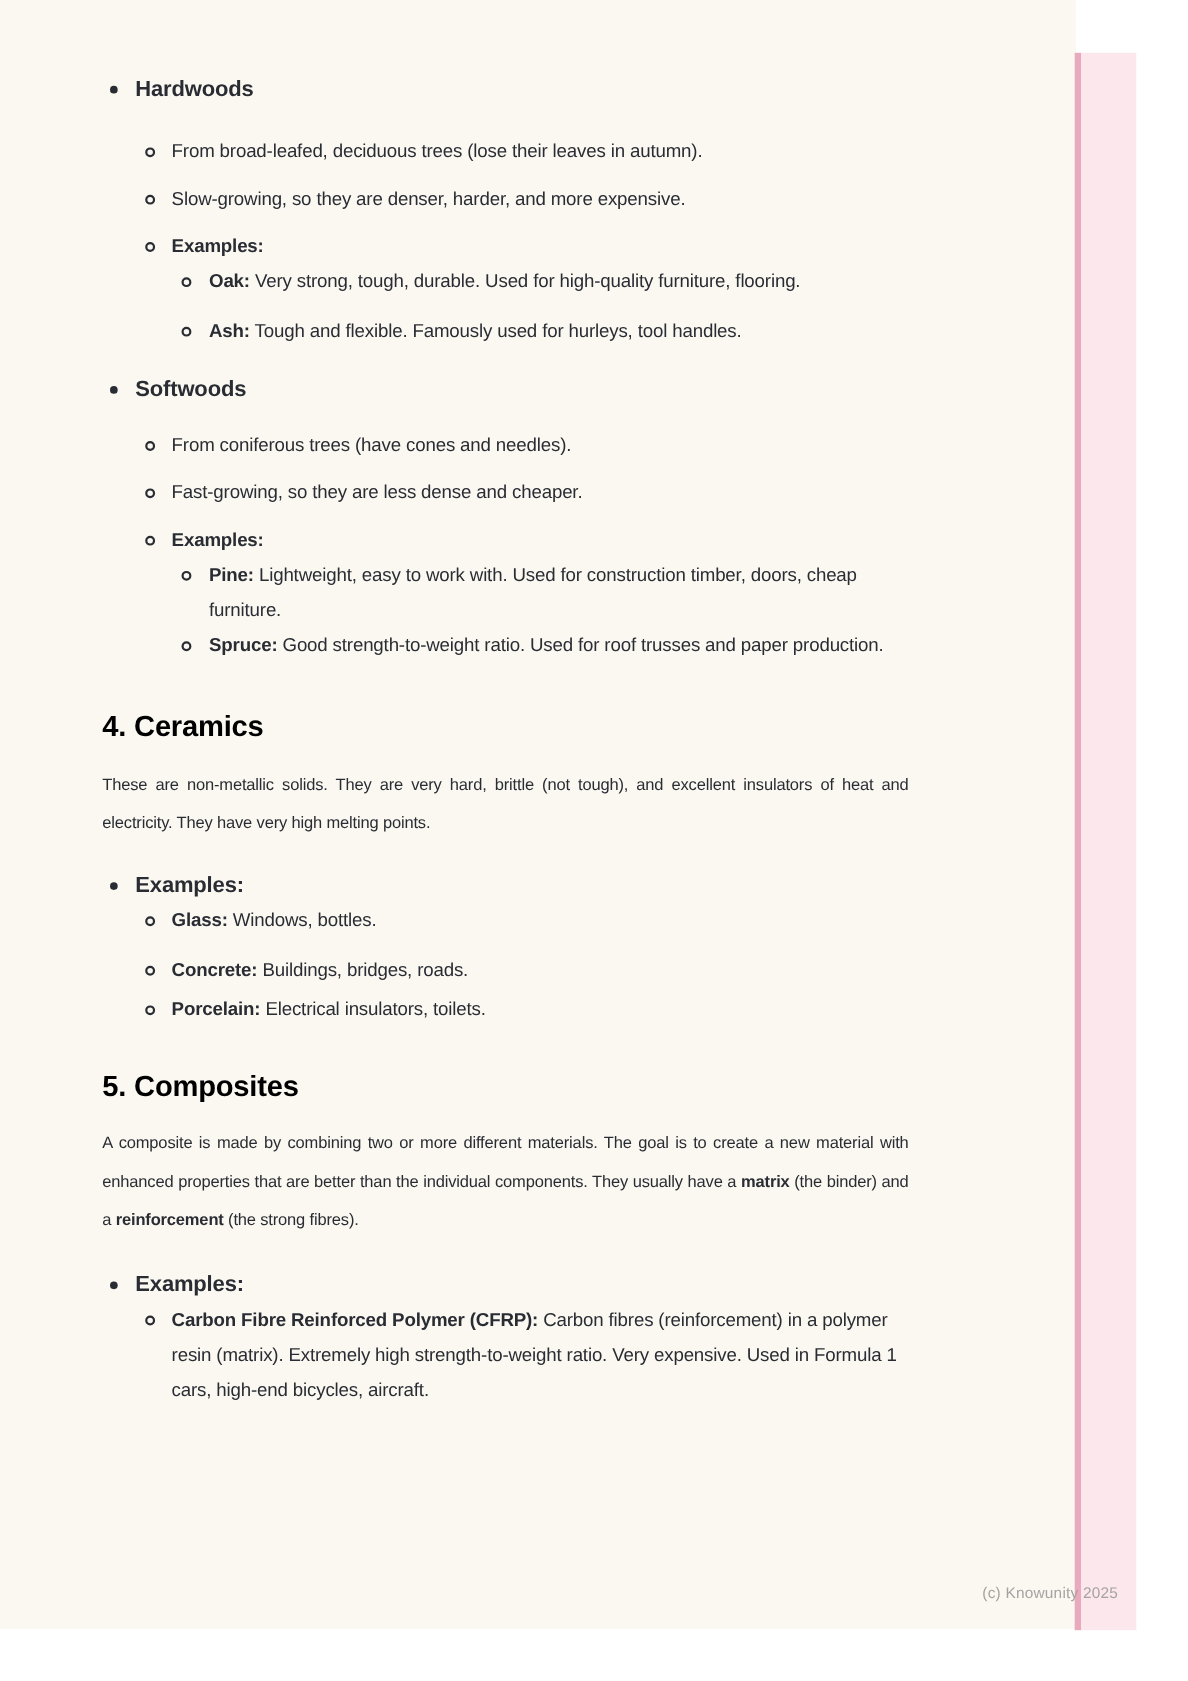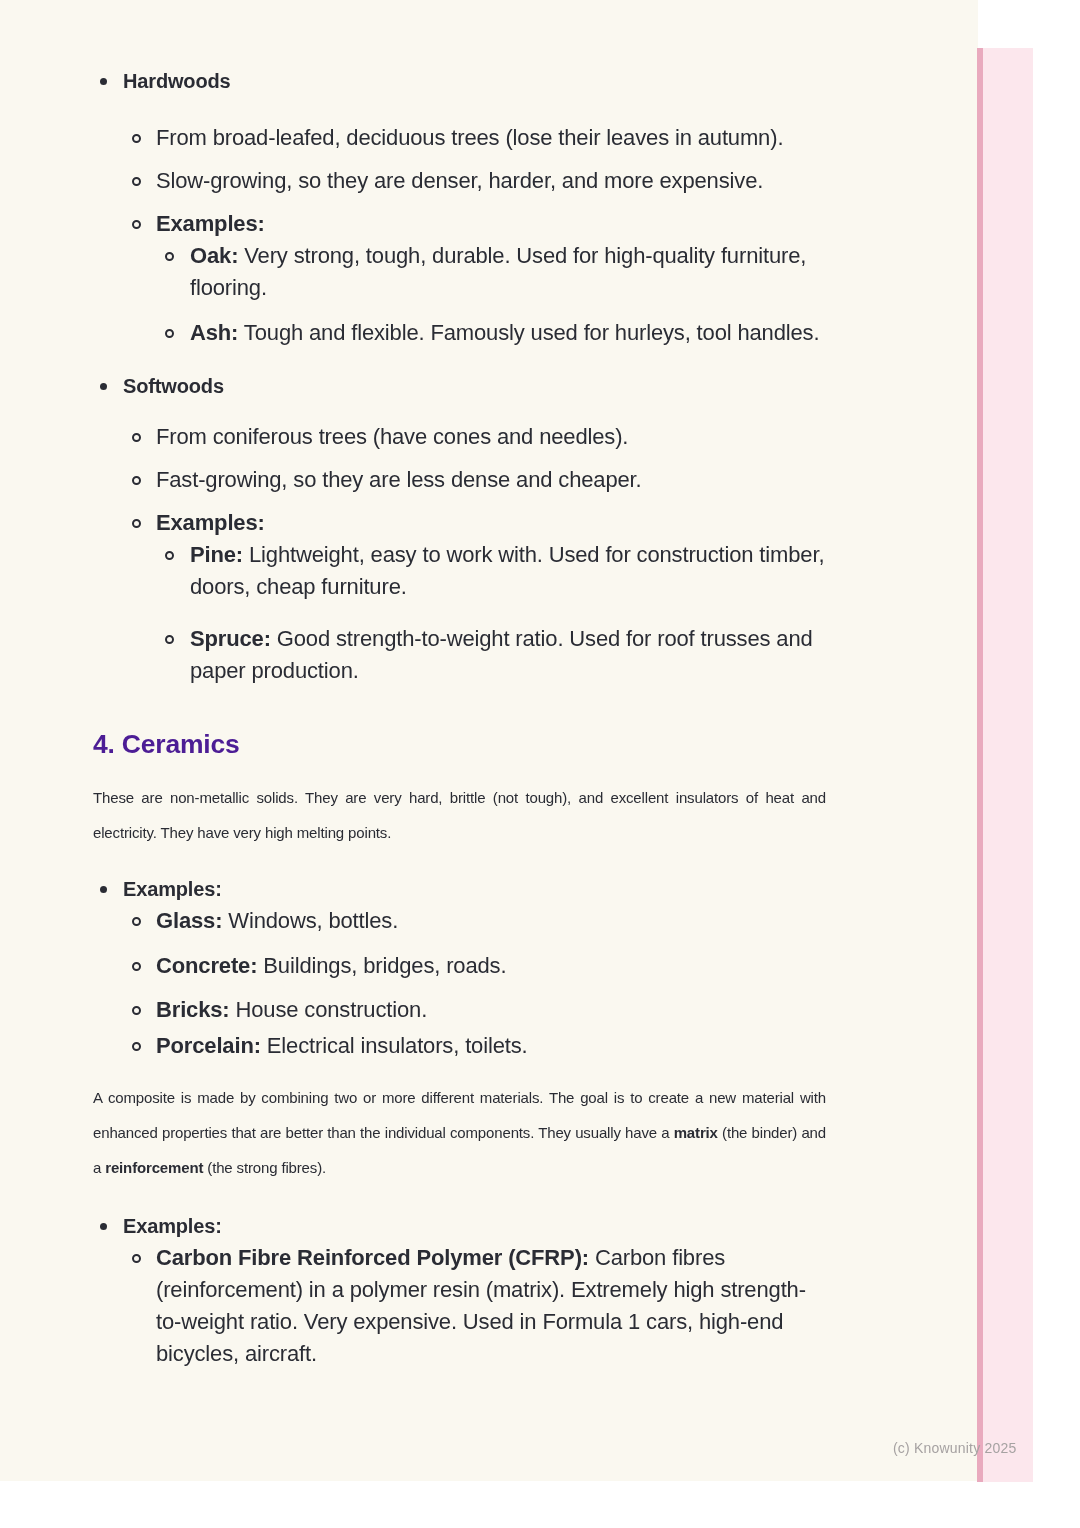--- a/index.html
+++ b/index.html
@@ -1,31 +1,31 @@
 <!DOCTYPE html>
 <html><head>
 <meta charset="utf-8">
 <style>
   html,body{margin:0;padding:0;background:#ffffff;width:1080px;height:1528px;overflow:hidden;
     font-family:"Liberation Sans","DejaVu Sans",sans-serif;}
   .page{position:absolute;left:0;top:0;width:978px;height:1481px;background:#faf8f0;}
   .side-line{position:absolute;left:977px;top:48px;width:6px;height:1434px;background:#e9aabe;}
   .side-panel{position:absolute;left:983px;top:48px;width:50px;height:1434px;background:#fce7ed;}
   .content{position:absolute;left:93px;top:14px;width:733px;color:#2a2c34;}
-  .li{position:relative;font-size:22px;line-height:32px;letter-spacing:-0.15px;}
+  .li{position:relative;font-size:17px;line-height:32px;letter-spacing:-0.15px;}
   .l1{padding-left:30px;font-weight:700;font-size:20px;}
   .l2{padding-left:63px;}
   .l3{padding-left:97px;}
   .b{font-weight:700;}
   .marker{position:absolute;box-sizing:border-box;}
   .dot{width:7px;height:7px;border-radius:50%;background:#2a2c34;top:13px;left:7px;}
   .ring{width:9px;height:9px;border-radius:50%;border:2px solid #2a2c34;background:transparent;top:12px;}
   .l2 .ring{left:39px;}
   .l3 .ring{left:72px;}
-  .h2{font-size:26.5px;line-height:34px;font-weight:700;color:#4c1d95;letter-spacing:-0.2px;}
+  .h2{font-size:26.5px;line-height:34px;font-weight:700;color:#000000;letter-spacing:-0.2px;}
   .para{font-size:15px;line-height:35px;text-align:justify;letter-spacing:-0.15px;}
   .watermark{position:absolute;left:893px;top:1440px;font-size:14px;color:#a6a2a2;letter-spacing:0.2px;white-space:nowrap;z-index:5;}
 </style>
 </head>
 <body>
 
 <div class="page"></div>
 <div class="side-line"></div>
 <div class="side-panel"></div>
 
@@ -69,48 +69,45 @@
     <span>Fast-growing, so they are less dense and cheaper.</span>
   </div>
   <div class="li l2 b" style="margin-top:11px">
     <span class="marker ring"></span>
     <span>Examples:</span>
   </div>
   <div class="li l3" style="margin-top:0">
     <span class="marker ring"></span>
     <span class="b">Pine:</span><span> Lightweight, easy to work with. Used for construction timber, doors, cheap furniture.</span>
   </div>
-  <div class="li l3" style="margin-top:20px">
+  <div class="li l3" style="margin-top:0">
     <span class="marker ring"></span>
     <span class="b">Spruce:</span><span> Good strength-to-weight ratio. Used for roof trusses and paper production.</span>
   </div>
 
   <div class="h2" style="margin-top:40px">4. Ceramics</div>
   <div class="para" style="margin-top:19px">These are non-metallic solids. They are very hard, brittle (not tough), and excellent insulators of heat and electricity. They have very high melting points.</div>
   <div class="li l1" style="margin-top:23px">
     <span class="marker dot"></span>
     <span>Examples:</span>
   </div>
   <div class="li l2" style="margin-top:0">
     <span class="marker ring"></span>
     <span class="b">Glass:</span><span> Windows, bottles.</span>
   </div>
   <div class="li l2" style="margin-top:13px">
     <span class="marker ring"></span>
     <span class="b">Concrete:</span><span> Buildings, bridges, roads.</span>
   </div>
-  <div class="li l2" style="margin-top:12px">
-    <span class="marker ring"></span>
-    <span class="b">Bricks:</span><span> House construction.</span>
-  </div>
   <div class="li l2" style="margin-top:4px">
     <span class="marker ring"></span>
     <span class="b">Porcelain:</span><span> Electrical insulators, toilets.</span>
   </div>
 
+  <div class="h2" style="margin-top:36px">5. Composites</div>
   <div class="para" style="margin-top:18px"><span>A composite is made by combining two or more different materials. The goal is to create a new material with enhanced properties that are better than the individual components. They usually have a </span><span class="b">matrix</span><span> (the binder) and a </span><span class="b">reinforcement</span><span> (the strong fibres).</span></div>
   <div class="li l1" style="margin-top:25px">
     <span class="marker dot"></span>
     <span>Examples:</span>
   </div>
   <div class="li l2" style="margin-top:0">
     <span class="marker ring"></span>
     <span class="b">Carbon Fibre Reinforced Polymer (CFRP):</span><span> Carbon fibres (reinforcement) in a polymer resin (matrix). Extremely high strength-to-weight ratio. Very expensive. Used in Formula 1 cars, high-end bicycles, aircraft.</span>
   </div>
 

